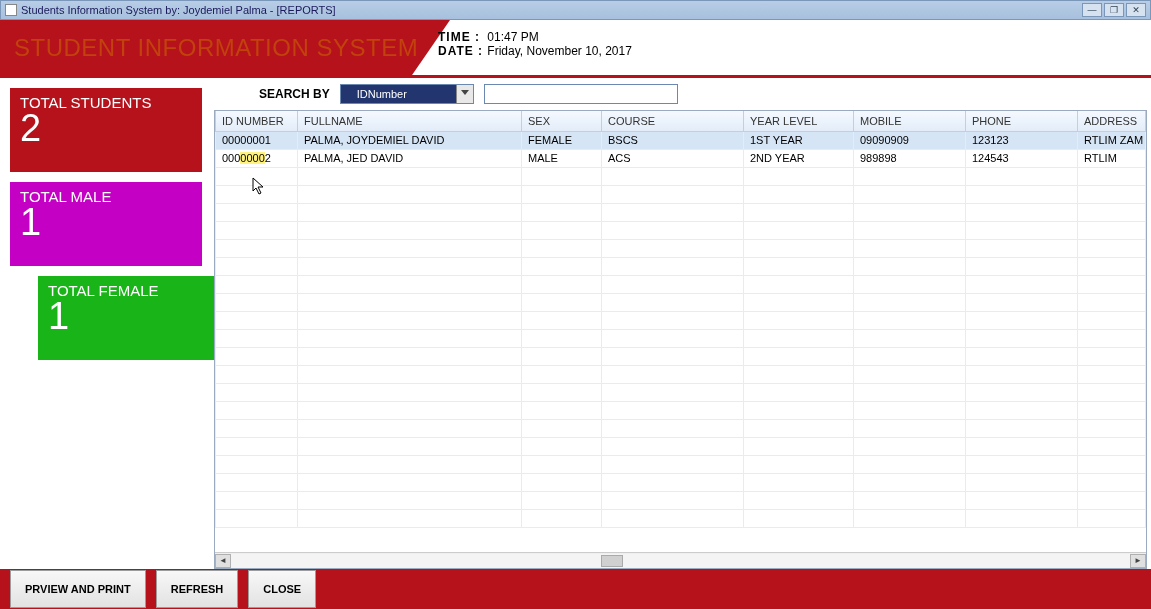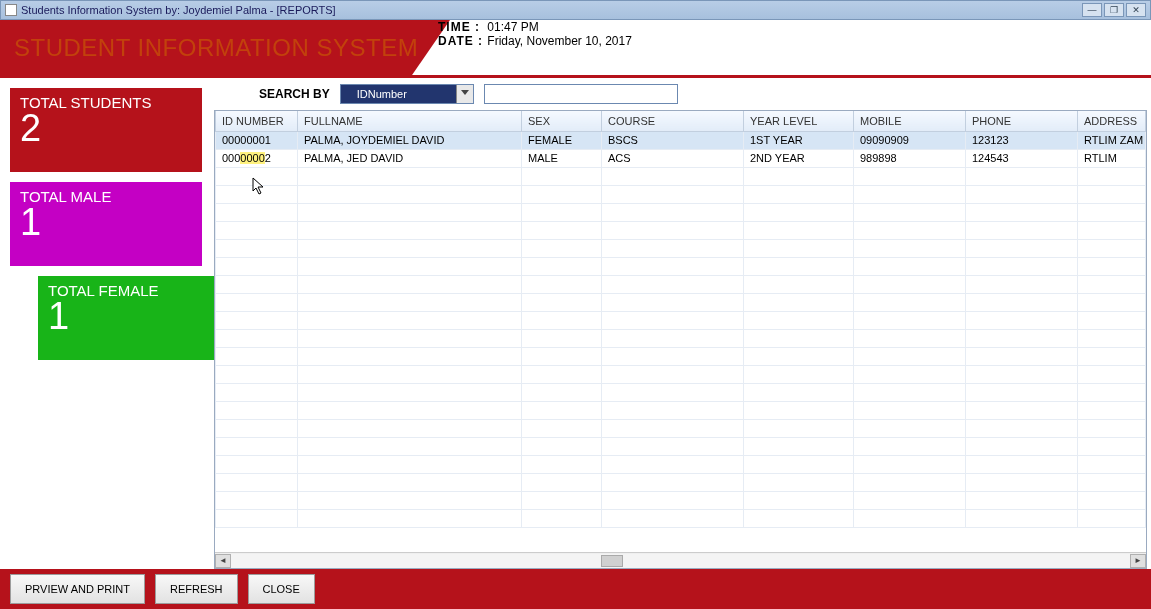--- a/index.html
+++ b/index.html
@@ -27,21 +27,21 @@
   }
   .redangle::after {
     content:""; position:absolute; right:-40px; top:0; width:0;height:0;
     border-top:58px solid #b5121b;
     border-right:40px solid transparent;
   }
   .systitle {
     position:absolute; left:14px; top:14px;
     color:#c2410c; font-size:24px; font-weight:400; letter-spacing:0.5px;
   }
-  .timedate { position:absolute; left:438px; top:0; font-size:12px; }
+  .timedate { position:absolute; left:438px; top:10px; font-size:12px; }
   .timedate .lbl { font-weight:bold; letter-spacing:1px; display:inline-block; width:46px;}
   .timedate .val { }
 
   
   .main { display:flex; height: calc(609px - 20px - 58px - 40px); }
   .leftcol { width:206px; padding:10px 0 0 10px; }
   .rightcol { flex:1; padding:6px 6px 0 8px; display:flex; flex-direction:column; }
 
   .statcard {
     width:192px; height:84px; margin-bottom:10px; padding:6px 10px;
@@ -72,21 +72,21 @@
   tr.selrow td { background:#d6e5f5; }
   tr.emptyrow td { height:18px; }
 
   .hscroll { position:absolute; left:0; right:0; bottom:0; height:16px; background:#efefef; border-top:1px solid #ccc; display:flex; align-items:center;}
   .hscroll .arrow { width:16px; height:14px; background:#e0e0e0; border:1px solid #b0b0b0; display:flex;align-items:center;justify-content:center; font-size:8px; color:#444; cursor:pointer;}
   .hscroll .track { flex:1; height:14px; background:#f4f4f4; position:relative;}
   .hscroll .thumb { position:absolute; left:370px; top:1px; width:22px; height:12px; background:#d0d0d0; border:1px solid #aaa;}
 
   
   .footer { height:40px; background:#b5121b; display:flex; align-items:center; padding-left:10px; gap:10px;}
-  .btn { height:30px; padding:8px 14px; background:linear-gradient(#f8f8f8,#e2e2e2); border:1px solid #9c9c9c; font-size:11px; cursor:pointer; display:flex;align-items:center;}
+  .btn { height:38px; padding:8px 14px; background:linear-gradient(#f8f8f8,#e2e2e2); border:1px solid #9c9c9c; font-size:11px; cursor:pointer; display:flex;align-items:center;font-weight:bold;}
 
   
   .cursor { position:absolute; left:252px; top:177px; width:14px; height:18px; pointer-events:none; z-index:99;}
   .highlight { background: rgba(255,235,59,0.65); }
 </style>
 </head>
 <body>
 
 <div class="titlebar">
   <span class="icon"></span>

